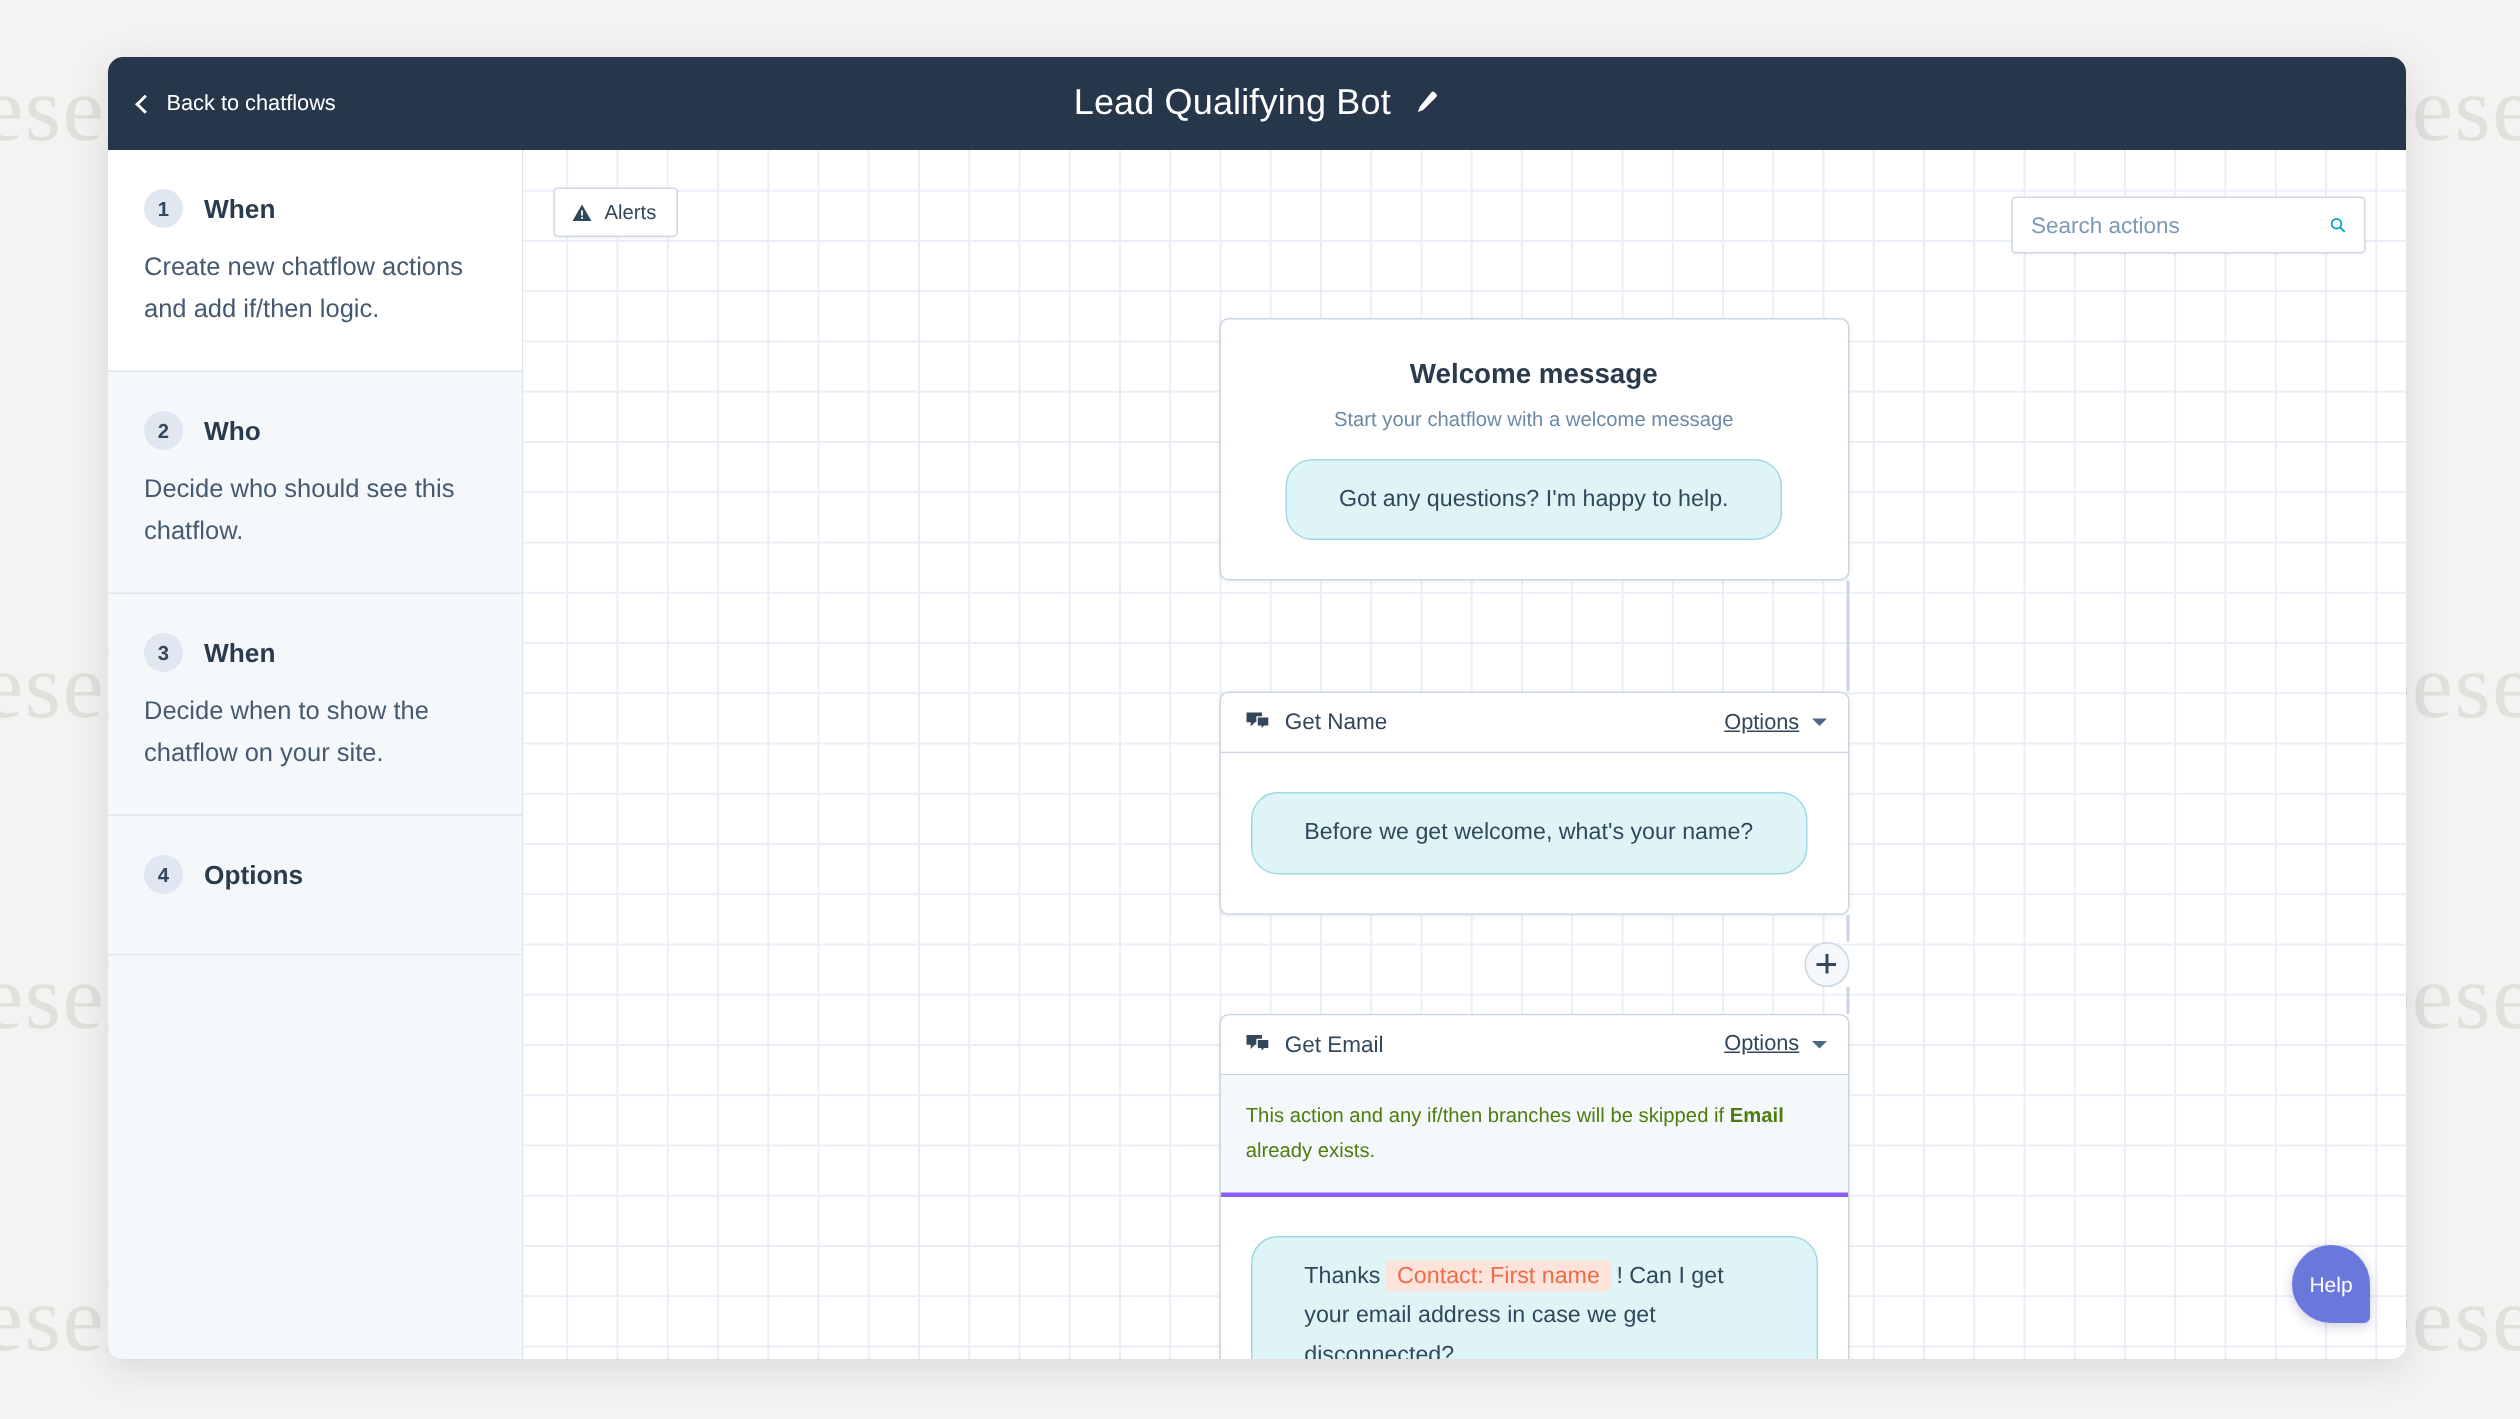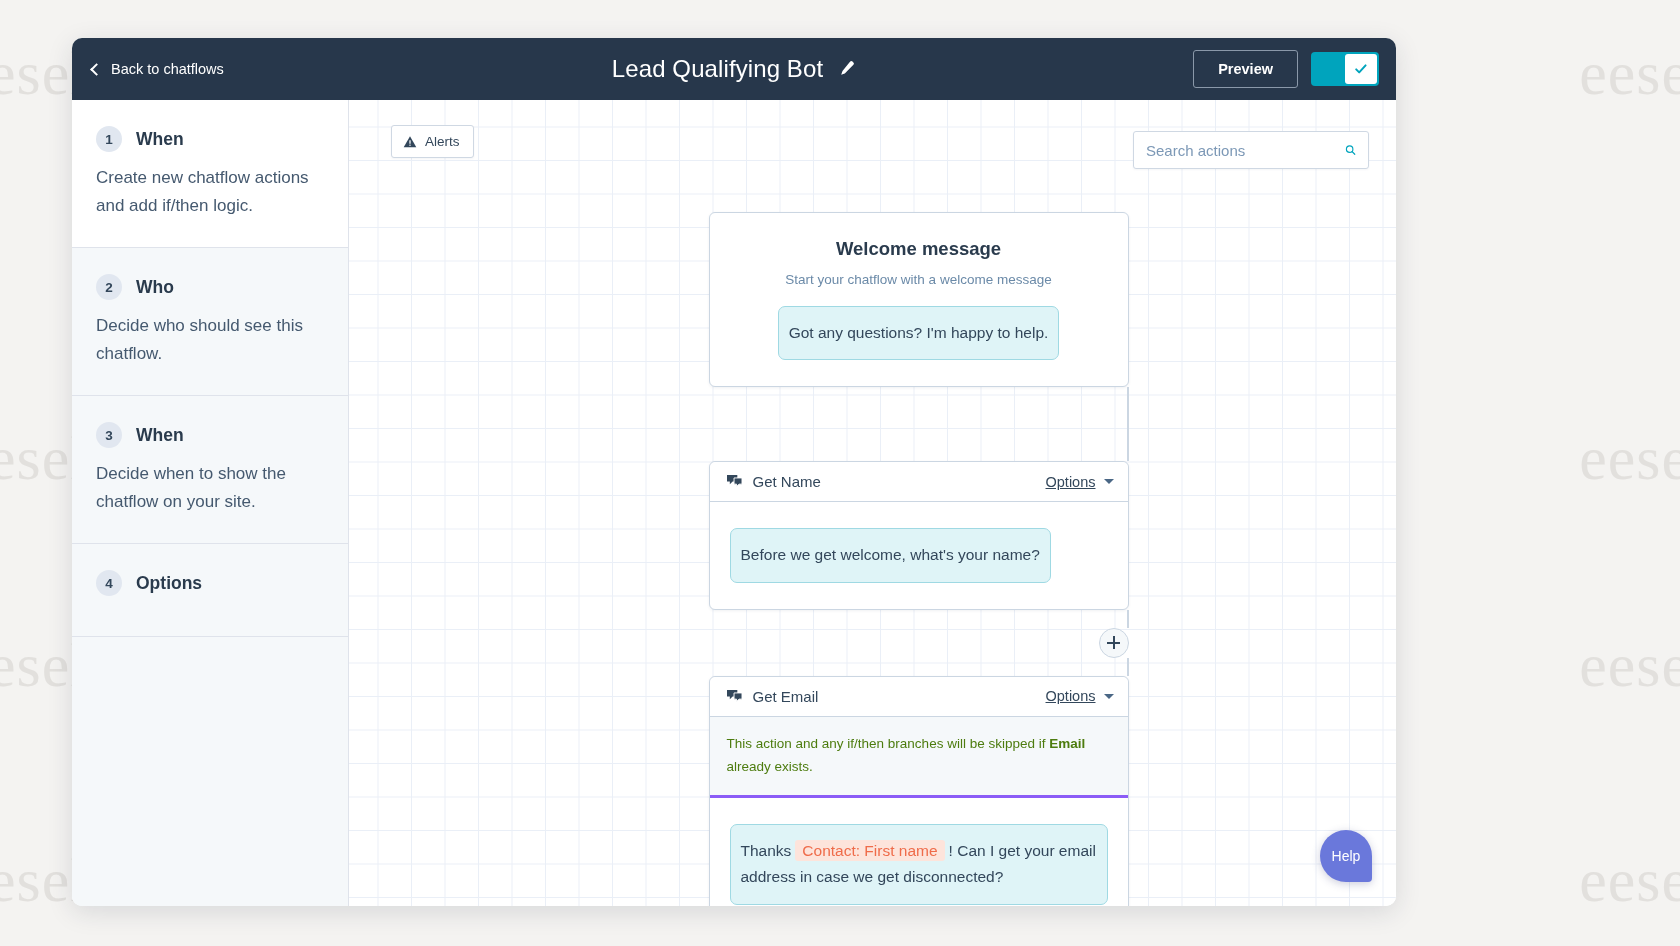--- a/index.html
+++ b/index.html
@@ -26,21 +26,21 @@
     letter-spacing: 1px;
     user-select: none;
     z-index: 0;
   }
   .watermark.right { left: auto; right: -10px; }
 
   .app-window {
     position: absolute;
     left: 72px;
     top: 38px;
-    width: 1324px;
+    width: 1532px;
     height: 868px;
     background: #fff;
     border-radius: 10px;
     overflow: hidden;
     box-shadow: 0 6px 26px rgba(30,40,60,0.13);
     z-index: 2;
     display: flex;
     flex-direction: column;
   }
 
@@ -167,21 +167,21 @@
     background-image:
       linear-gradient(to right, #eaeff7 1px, transparent 1px),
       linear-gradient(to bottom, #eaeff7 1px, transparent 1px);
     background-size: 33.5px 33.5px;
     background-position: -5px -7px;
     overflow: hidden;
   }
 
   .alerts-btn {
     position: absolute;
-    left: 42px;
+    left: 20px;
     top: 25px;
     background: #ffffff;
     border: 1px solid #cfd8e3;
     border-radius: 3px;
     padding: 8px 13px 8px 11px;
     display: flex;
     align-items: center;
     gap: 8px;
     font-size: 13.5px;
     color: #33475b;
@@ -242,22 +242,22 @@
   .card.welcome {
     padding: 25px 22px 26px 22px;
     text-align: center;
   }
   .card-title { font-size: 18.5px; font-weight: 700; color: #2a3b4d; margin-bottom: 12px; }
   .card-sub { font-size: 13.5px; color: #6b8aa8; margin-bottom: 19px; }
 
   .bubble {
     background: #dff4f7;
     border: 1px solid #9fd9e3;
-    border-radius: 7px;
-    padding: 13px 10px;
+    border-radius: 18px;
+    padding: 13px 35px;
     font-size: 15.5px;
     color: #33475b;
     display: inline-block;
     line-height: 1.7;
     text-align: left;
   }
 
   .card-head {
     display: flex;
     align-items: center;
@@ -361,30 +361,20 @@
 
     <div class="title-wrap">
       <span class="flow-title">Lead Qualifying Bot</span>
       <span class="pencil-icon">
         <svg width="20" height="20" viewBox="0 0 20 20">
           <path d="M14.2 2.6a1.6 1.6 0 0 1 2.3 0l.9.9a1.6 1.6 0 0 1 0 2.3l-8.6 8.6-3.6 1.3 1.3-3.6z" fill="#ffffff"></path>
         </svg>
       </span>
     </div>
 
-    <div class="topbar-right">
-      <button class="preview-btn">Preview</button>
-      <div class="toggle">
-        <div class="toggle-knob">
-          <svg width="16" height="16" viewBox="0 0 16 16">
-            <path d="M3.2 8.4l3 3 6.4-7" stroke="#00a4bd" stroke-width="2" fill="none" stroke-linecap="round" stroke-linejoin="round"></path>
-          </svg>
-        </div>
-      </div>
-    </div>
   </div>
 
   <div class="body-row">
 
     <div class="sidebar">
       <div class="step active">
         <div class="step-head">
           <span class="step-num">1</span>
           <span class="step-title">When</span>
         </div>

